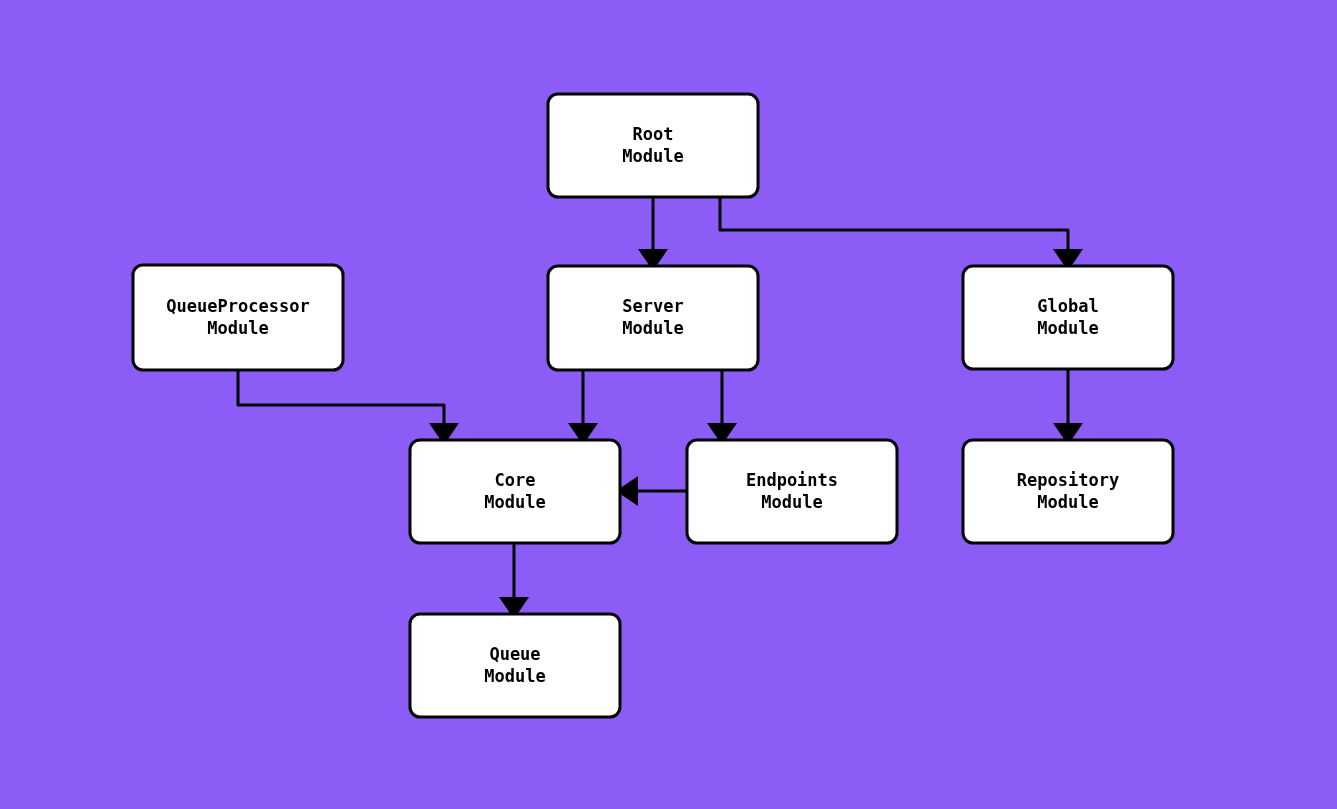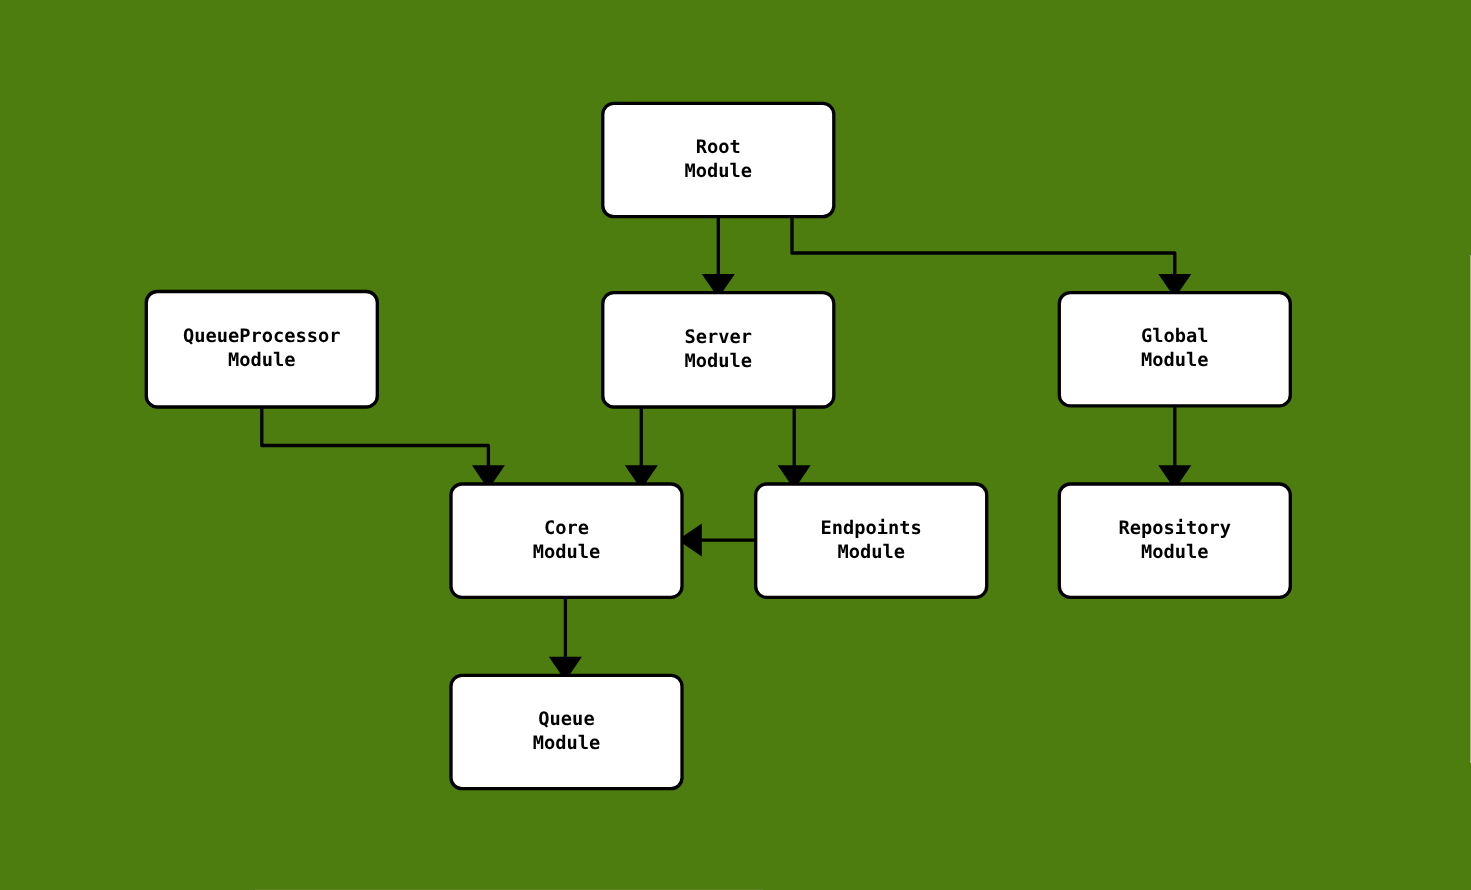--- a/index.html
+++ b/index.html
@@ -5,21 +5,21 @@
 <style>
   html, body {
     margin: 0;
     padding: 0;
     background: #ffffff;
   }
   #canvas {
     position: relative;
     width: 1337px;
     height: 809px;
-    background: #4d7c0f;
+    background: #8b5cf6;
     overflow: hidden;
   }
   #diagram-svg {
     position: absolute;
     top: 0;
     left: 0;
     width: 1337px;
     height: 809px;
   }
   .node-rect {

